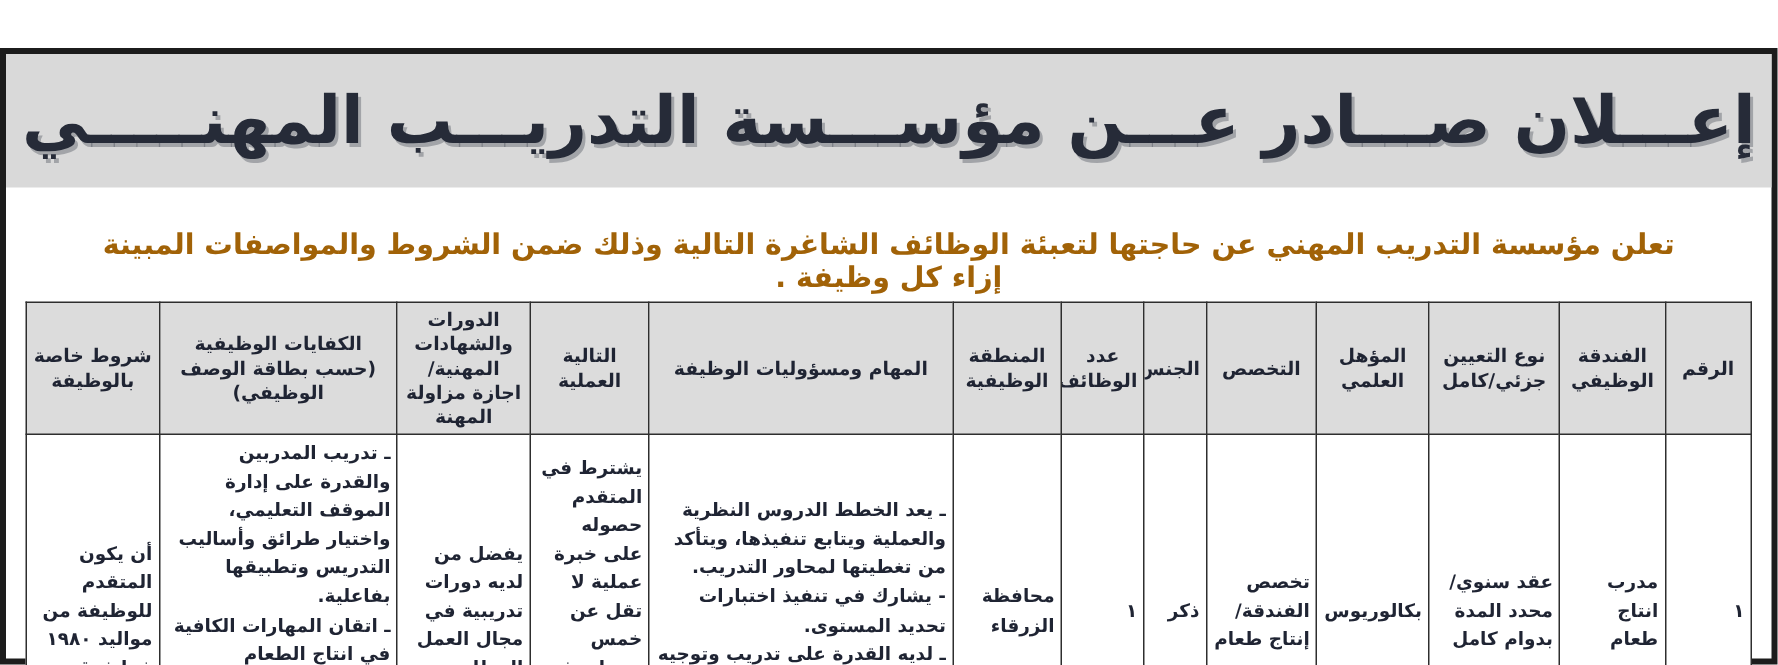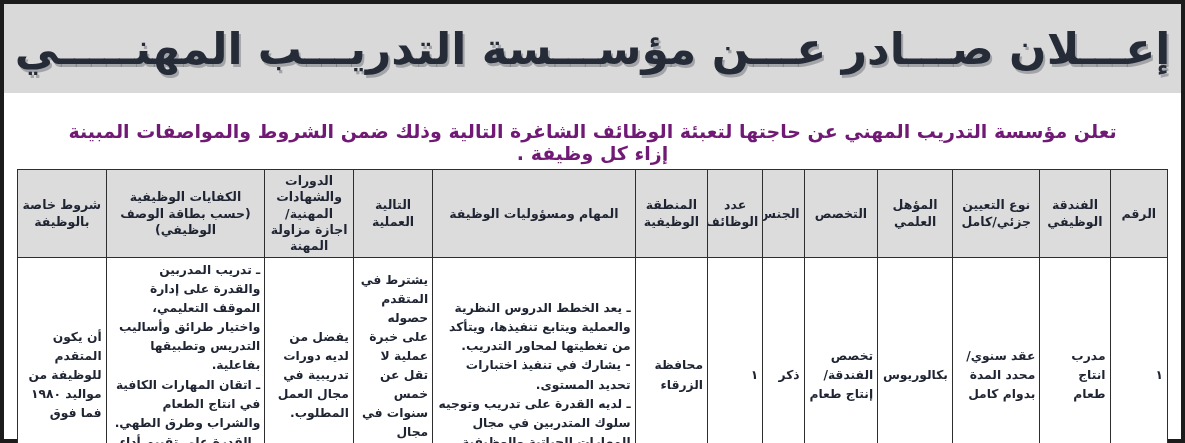--- a/index.html
+++ b/index.html
@@ -10,20 +10,21 @@
     height: 443px;
     overflow: hidden;
     font-family: "DejaVu Sans", sans-serif;
   }
   .page {
     position: absolute;
     inset: 0;
     box-sizing: border-box;
     border: 4px solid #1c1c1c;
     background: #ffffff;
+    margin-top: 32px;
   }
   .title-band {
     height: 89px;
     background: #d9d9d9;
     display: flex;
     align-items: center;
     justify-content: center;
   }
   .title-band h1 {
     margin: 0;
@@ -35,21 +36,21 @@
     white-space: nowrap;
   }
   .subtitle {
     height: 49px;
     padding: 27px 50px 0 50px;
     box-sizing: content-box;
     direction: rtl;
     text-align: center;
     font-size: 19px;
     font-weight: bold;
-    color: #701a75;
+    color: #a16207;
   }
   table.jobs {
     direction: rtl;
     border-collapse: collapse;
     table-layout: fixed;
     width: 1151px;
     margin: 0 13px;
     background: #ffffff;
   }
   table.jobs th, table.jobs td {

